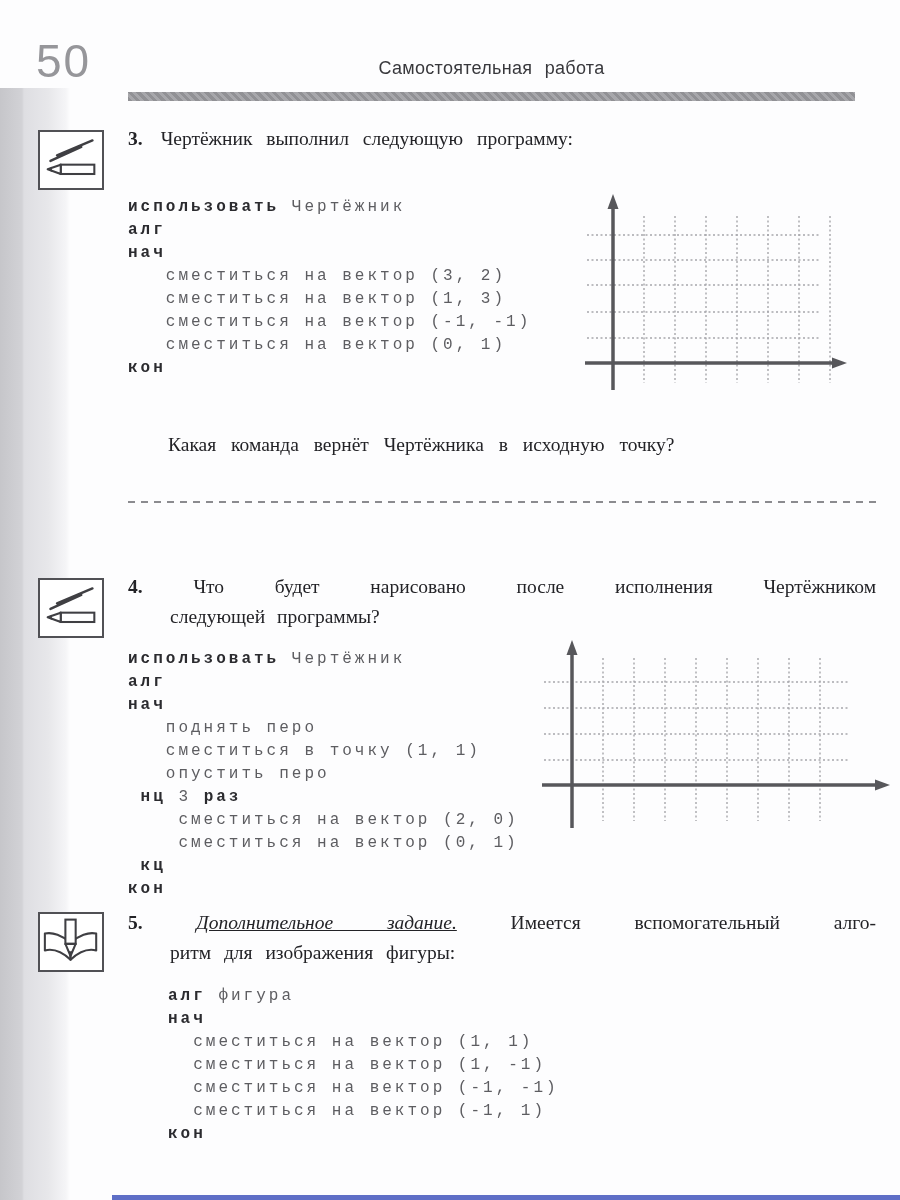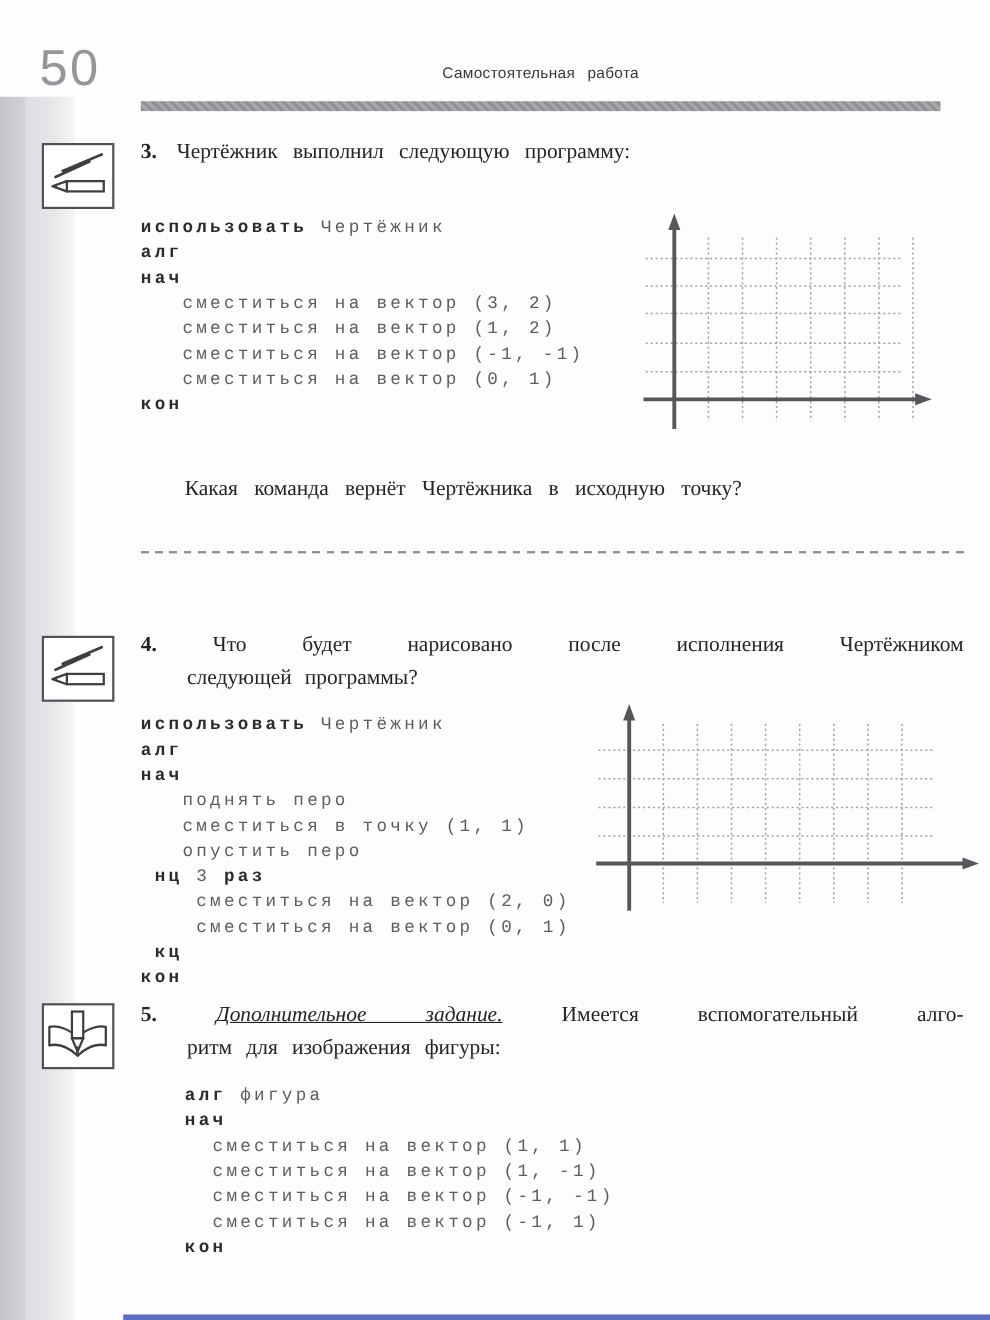--- a/index.html
+++ b/index.html
@@ -12,21 +12,21 @@
     position:absolute;left:0;top:88px;width:70px;height:1112px;
     background:linear-gradient(90deg,#c6c6ca 0px,#d2d2d6 22px,#dedee2 24px,#e7e7ea 48px,#f5f5f7 66px,#fdfdfe 70px);
   }
   .page-number{
     position:absolute;left:36px;top:38px;
     font-family:"Liberation Sans",sans-serif;font-size:46px;line-height:1;
     color:#96969a;letter-spacing:2px;
   }
   .header-title{
     position:absolute;left:128px;top:58px;width:727px;text-align:center;
-    font-family:"Liberation Sans",sans-serif;font-size:14px;color:#38383c;
+    font-family:"Liberation Sans",sans-serif;font-size:18px;color:#38383c;
     word-spacing:7px;letter-spacing:.3px;
   }
   .header-bar{
     position:absolute;left:128px;top:92px;width:727px;height:9px;
     background:repeating-linear-gradient(45deg,#919195 0 3px,#a7a7ab 3px 6px);
   }
   .icon-box{
     position:absolute;left:38px;width:66px;height:60px;background:#fff;
     border:2.5px solid #515155;box-sizing:border-box;
   }
@@ -87,21 +87,21 @@
 
   <div class="head t3-head">
     <span class="num">3.</span><span>Чертёжник выполнил следующую программу:</span>
   </div>
 
   <div class="codeblock t3-code">
       <div class="code-line"><span class="kw">использовать</span><span> Чертёжник</span></div>
       <div class="code-line"><span class="kw">алг</span></div>
       <div class="code-line"><span class="kw">нач</span></div>
       <div class="code-line"><span>   сместиться на вектор (3, 2)</span></div>
-      <div class="code-line"><span>   сместиться на вектор (1, 2)</span></div>
+      <div class="code-line"><span>   сместиться на вектор (1, 3)</span></div>
       <div class="code-line"><span>   сместиться на вектор (-1, -1)</span></div>
       <div class="code-line"><span>   сместиться на вектор (0, 1)</span></div>
       <div class="code-line"><span class="kw">кон</span></div>
     </div>
 
   <svg class="grid-svg g3" width="272" height="208" viewBox="0 0 272 208">
     <g stroke="#9d9da2" stroke-width="1.4" stroke-dasharray="2 2.5" opacity="0.9">
       <line x1="61" y1="26" x2="61" y2="193"></line>
         <line x1="92" y1="26" x2="92" y2="193"></line>
       <line x1="123" y1="26" x2="123" y2="193"></line>

